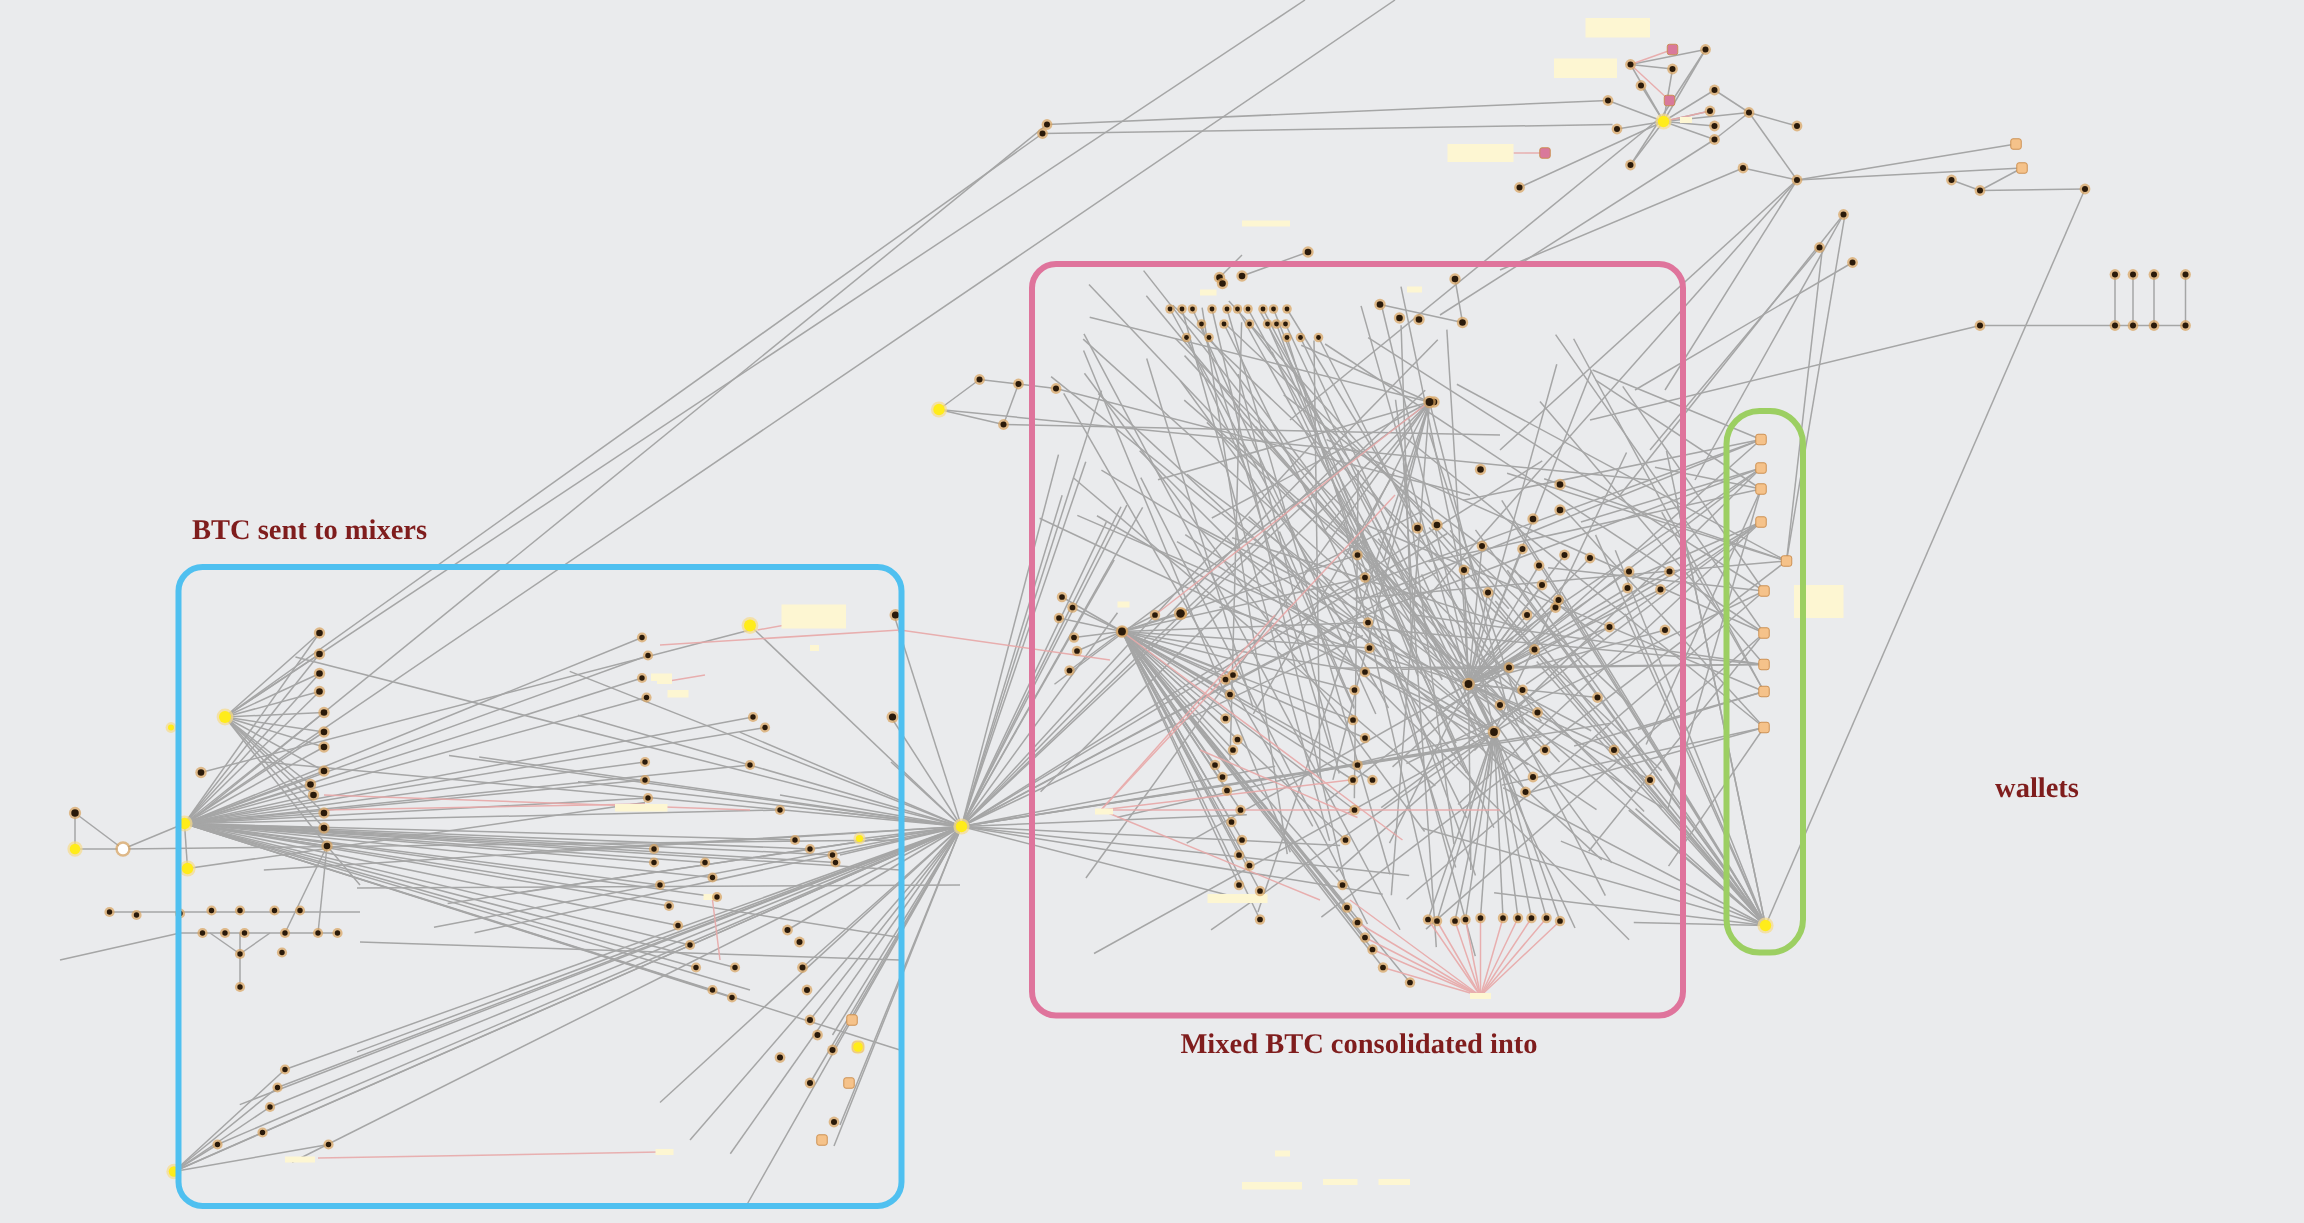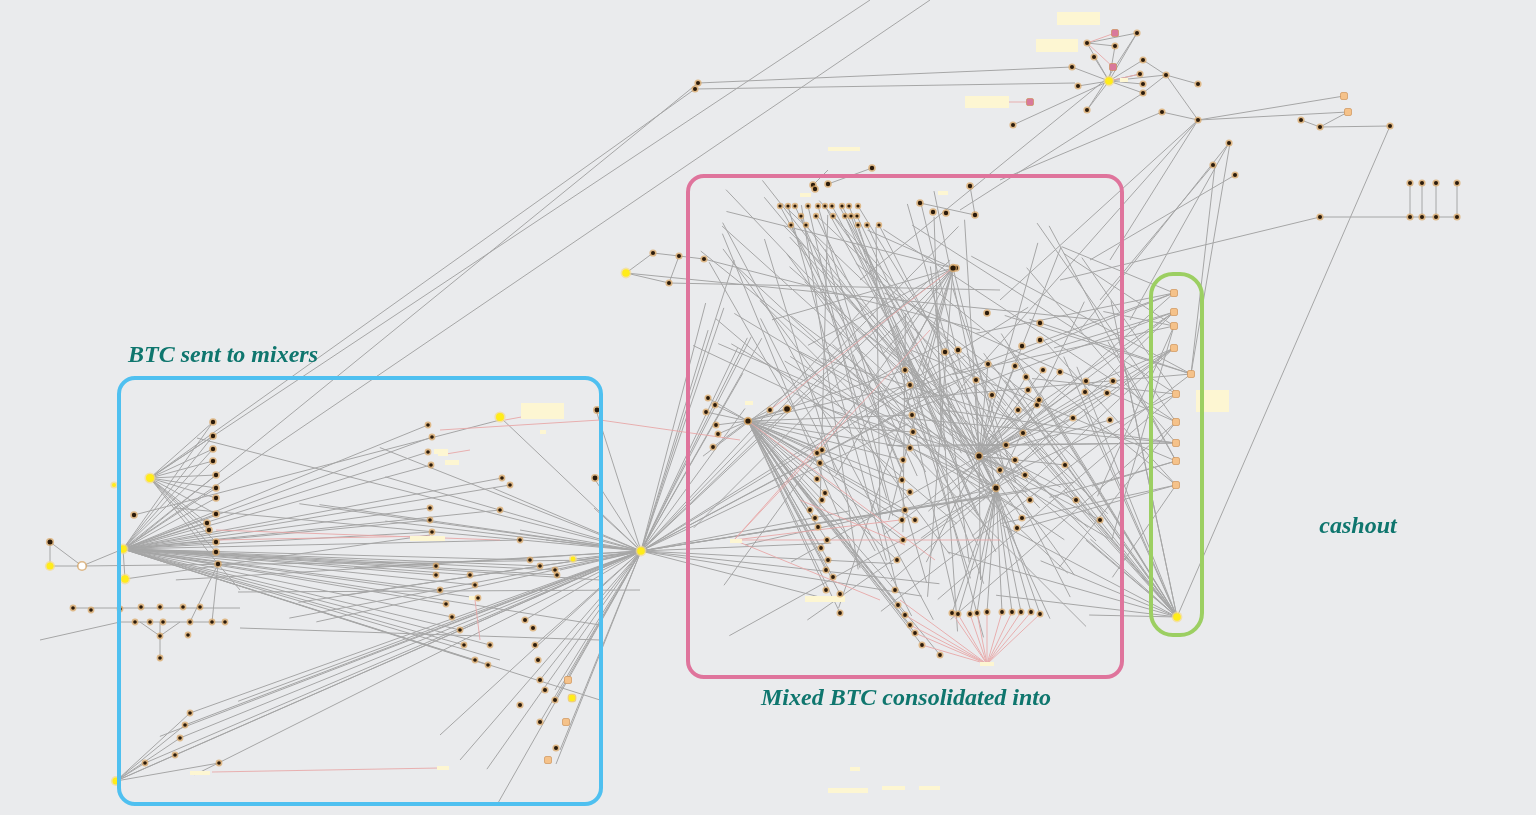--- a/index.html
+++ b/index.html
@@ -7,22 +7,22 @@
     width: 1536px; height: 815px; overflow: hidden;
     background: #eaebed;
     font-family: "Liberation Serif", "DejaVu Serif", serif;
     position: relative;
   }
   #graph { position: absolute; left: 0; top: 0; width: 1536px; height: 815px; }
   .region {
     position: absolute; box-sizing: border-box; border-radius: 18px; background: transparent;
   }
   .label {
-    position: absolute; font-weight: bold; color: #0f766e; font-size: 24px; line-height: 34px;
-    text-align: center; white-space: nowrap; font-style: italic;
+    position: absolute; font-weight: bold; color: #7f1d1d; font-size: 19px; line-height: 34px;
+    text-align: center; white-space: nowrap;
   }
   .label.left { text-align: left; }
 </style>
 </head>
 <body>
 
 <svg id="graph" xmlns="http://www.w3.org/2000/svg" width="1536" height="815" viewBox="0 0 1536 815">
   <g id="edges" stroke="#9a9a9a" stroke-width="1" fill="none" opacity="0.85">
       <line x1="150" y1="478" x2="213" y2="422"></line>
       <line x1="123" y1="549" x2="213" y2="422"></line>
@@ -1651,14 +1651,14 @@
 
 <div class="region" style="left:117px;top:376px;width:486px;height:430px;border:4px solid #4fc0f0;"></div>
 <div class="region" style="left:686px;top:174px;width:438px;height:505px;border:4px solid #df749c;"></div>
 <div class="region" style="left:1149px;top:272px;width:55px;height:365px;border:4px solid #9ccf62;border-radius:24px;"></div>
 
 <div class="label left" style="left:128px;top:337px;">BTC sent to mixers</div>
 <div class="label" style="left:686px;top:680px;width:440px;">
   <div>Mixed BTC consolidated into</div>
 </div>
 <div class="label" style="left:1233px;top:509px;width:250px;line-height:33px;">
-  <div>cashout</div>
+  <div>wallets</div>
 </div>
 
 </body></html>

